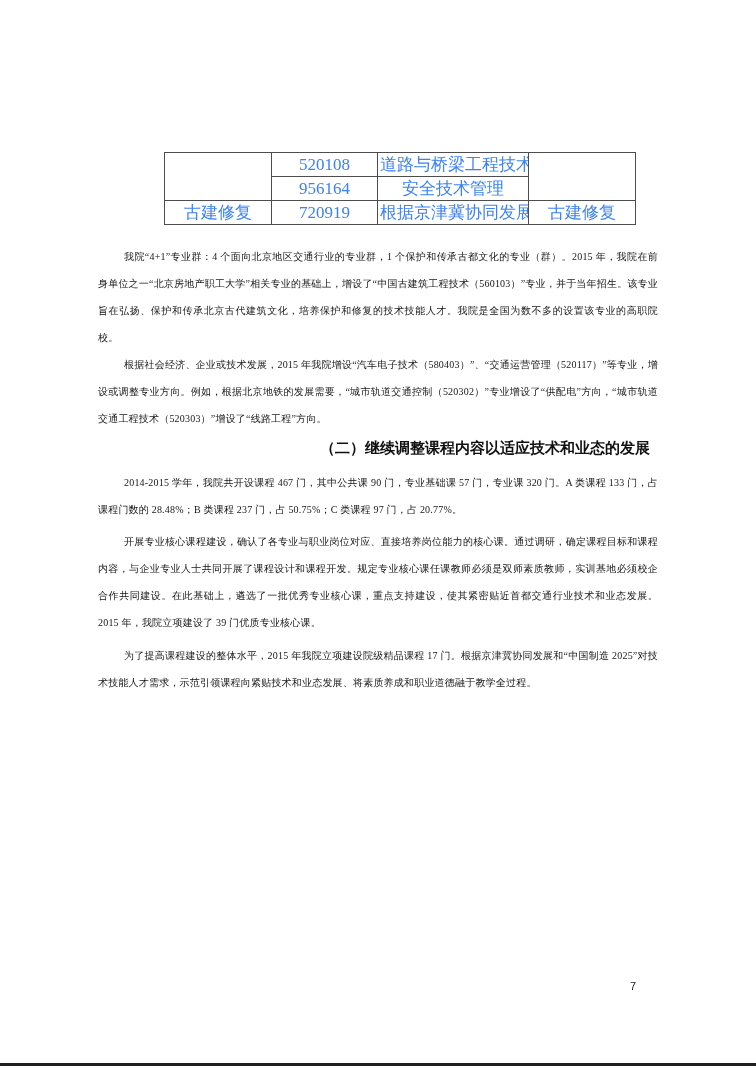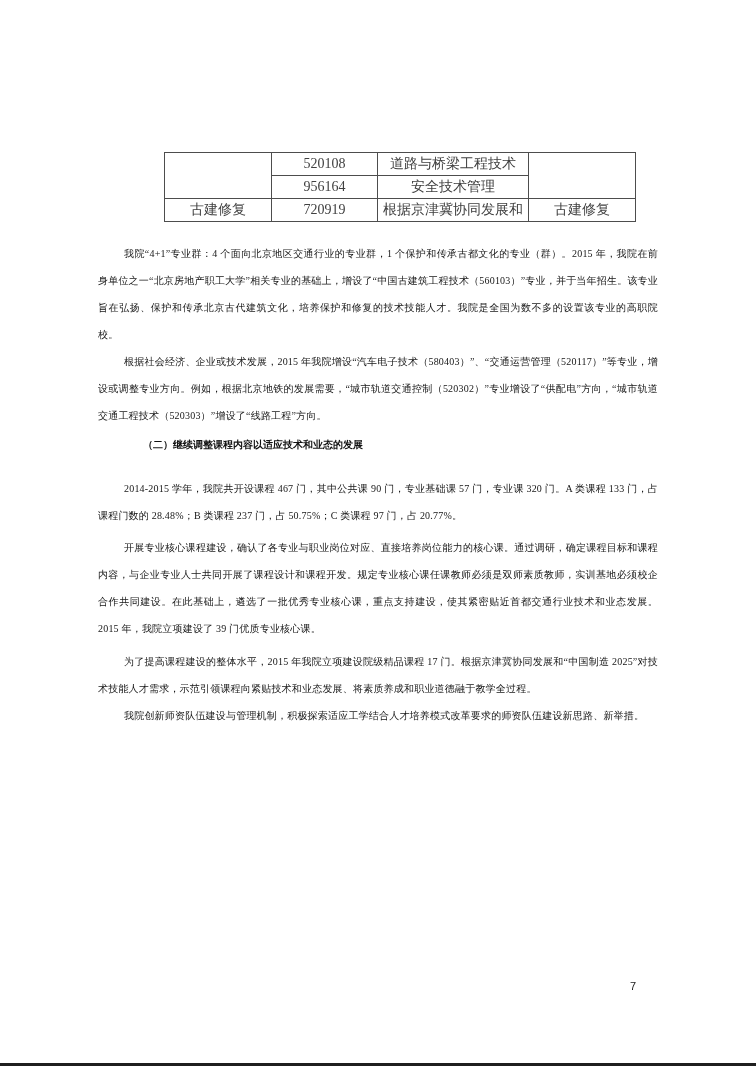--- a/index.html
+++ b/index.html
@@ -16,22 +16,22 @@
     position:absolute;
     left:98px;
     top:0;
     width:560px;
   }
   table.majors{
     border-collapse:collapse;
     table-layout:fixed;
     margin:152px 1px 0 66px;
     width:452px;
-    font-size:14px;
-    color:#404040;
+    font-size:17px;
+    color:#3b82f6;
   }
   table.majors td{
     border:1px solid #4d4d4d;
     text-align:center;
     vertical-align:middle;
     height:22px;
     padding:0 2px;
     overflow:hidden;
     white-space:nowrap;
   }
@@ -48,27 +48,28 @@
     letter-spacing:0.2px;
     color:#161616;
   }
   .p1{margin-top:18px;}
   .p2{margin-top:0;font-family:Liberation Serif, serif;}
   .p3{margin-top:0;}
   .p4{margin-top:5px;}
   .p5{margin-top:6px;}
   .p6{margin-top:0;}
   .heading{
-    margin:17px;
-    font-size:10px;
+    margin:8px;
+    font-size:15px;
     line-height:27px;
     font-weight:bold;
     padding-left:28px;
     font-family:"Liberation Sans","DejaVu Sans",sans-serif;
     color:#111;
+    text-align:right;
   }
   .h2{margin-top:2px;}
   .h3{margin-top:3px;}
   .page-number{
     position:absolute;
     left:630px;
     top:980px;
     font-size:11px;
     font-family:"Liberation Sans","DejaVu Sans",sans-serif;
     color:#1a1a1a;
@@ -108,19 +109,18 @@
       </tr>
     </tbody>
       </table>
 
     <p class="para p1">我院“4+1”专业群：4 个面向北京地区交通行业的专业群，1 个保护和传承古都文化的专业（群）。2015 年，我院在前身单位之一“北京房地产职工大学”相关专业的基础上，增设了“中国古建筑工程技术（560103）”专业，并于当年招生。该专业旨在弘扬、保护和传承北京古代建筑文化，培养保护和修复的技术技能人才。我院是全国为数不多的设置该专业的高职院校。</p>
     <p class="para p2">根据社会经济、企业或技术发展，2015 年我院增设“汽车电子技术（580403）”、“交通运营管理（520117）”等专业，增设或调整专业方向。例如，根据北京地铁的发展需要，“城市轨道交通控制（520302）”专业增设了“供配电”方向，“城市轨道交通工程技术（520303）”增设了“线路工程”方向。</p>
     <p class="heading h2">（二）继续调整课程内容以适应技术和业态的发展</p>
     <p class="para p3">2014-2015 学年，我院共开设课程 467 门，其中公共课 90 门，专业基础课 57 门，专业课 320 门。A 类课程 133 门，占课程门数的 28.48%；B 类课程 237 门，占 50.75%；C 类课程 97 门，占 20.77%。</p>
     <p class="para p4">开展专业核心课程建设，确认了各专业与职业岗位对应、直接培养岗位能力的核心课。通过调研，确定课程目标和课程内容，与企业专业人士共同开展了课程设计和课程开发。规定专业核心课任课教师必须是双师素质教师，实训基地必须校企合作共同建设。在此基础上，遴选了一批优秀专业核心课，重点支持建设，使其紧密贴近首都交通行业技术和业态发展。2015 年，我院立项建设了 39 门优质专业核心课。</p>
     <p class="para p5">为了提高课程建设的整体水平，2015 年我院立项建设院级精品课程 17 门。根据京津冀协同发展和“中国制造 2025”对技术技能人才需求，示范引领课程向紧贴技术和业态发展、将素质养成和职业道德融于教学全过程。</p>
-    <p class="para p6">我院创新师资队伍建设与管理机制，积极探索适应工学结合人才培养模式改革要求的师资队伍建设新思路、新举措。</p>
 
   </div>
 
   <div class="page-number">7</div>
   <div class="bottom-edge"></div>
 </div>
 
 </body></html>

